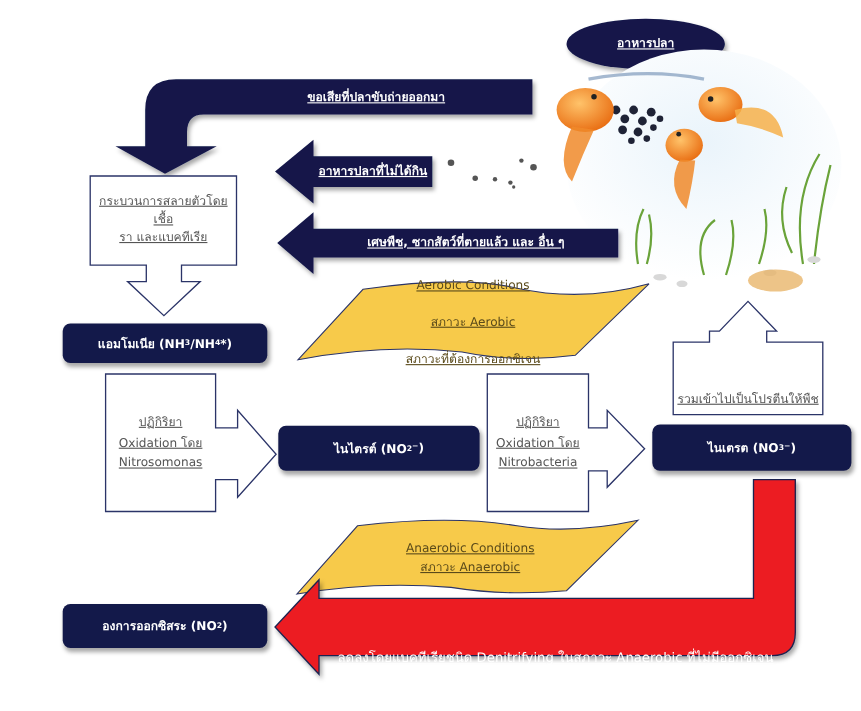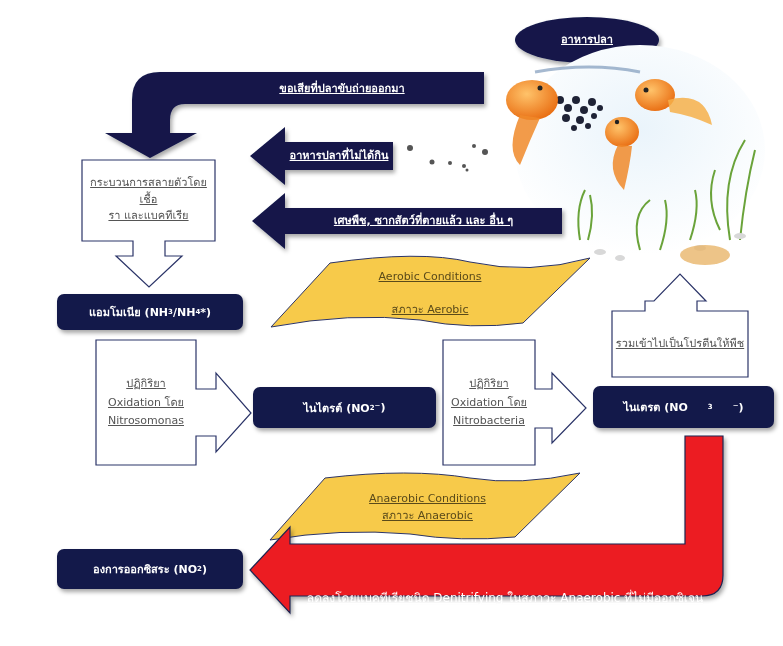--- a/index.html
+++ b/index.html
@@ -137,43 +137,44 @@
   <span>แอมโมเนีย (NH</span>
     <sub>3</sub>
     <span>/NH</span>
     <sub>4</sub>
     <span>*)</span>
 </div>
 
 <div class="lbl lbl-y" style="left:290px;top:263px;width:280px;height:60px;flex-direction:column;line-height:1.55;gap:16px;">
   <span>Aerobic Conditions</span>
   <span>สภาวะ Aerobic</span>
+  <span>สภาวะที่ต้องการออกซิเจน</span>
 </div>
 
-<div class="lbl lbl-g" style="left:612px;top:324px;width:136px;height:40px;">รวมเข้าไปเป็นโปรตีนให้พืช</div>
+<div class="lbl lbl-g" style="left:612px;top:343px;width:136px;height:40px;">รวมเข้าไปเป็นโปรตีนให้พืช</div>
 
 <div class="lbl lbl-g" style="left:96px;top:370px;width:100px;height:66px;flex-direction:column;line-height:1.7;">
   <span>ปฏิกิริยา</span>
   <span>Oxidation โดย</span>
   <span>Nitrosomonas</span>
 </div>
 
 <div class="node" style="left:253px;top:387px;width:183px;height:41px;">
   <span>ไนไตรต์ (NO</span>
     <sub>2</sub>
     <span>⁻)</span>
 </div>
 
 <div class="lbl lbl-g" style="left:443px;top:370px;width:92px;height:66px;flex-direction:column;line-height:1.7;">
   <span>ปฏิกิริยา</span>
   <span>Oxidation โดย</span>
   <span>Nitrobacteria</span>
 </div>
 
-<div class="node" style="left:593px;top:386px;width:181px;height:42px;gap:20px;">
+<div class="node" style="left:593px;top:386px;width:181px;height:42px;">
   <span>ไนเตรต (NO</span>
     <sub>3</sub>
     <span>⁻)</span>
 </div>
 
 <div class="lbl lbl-y" style="left:290px;top:478px;width:275px;height:58px;flex-direction:column;line-height:1.55;">
   <span>Anaerobic Conditions</span>
   <span>สภาวะ Anaerobic</span>
 </div>
 

